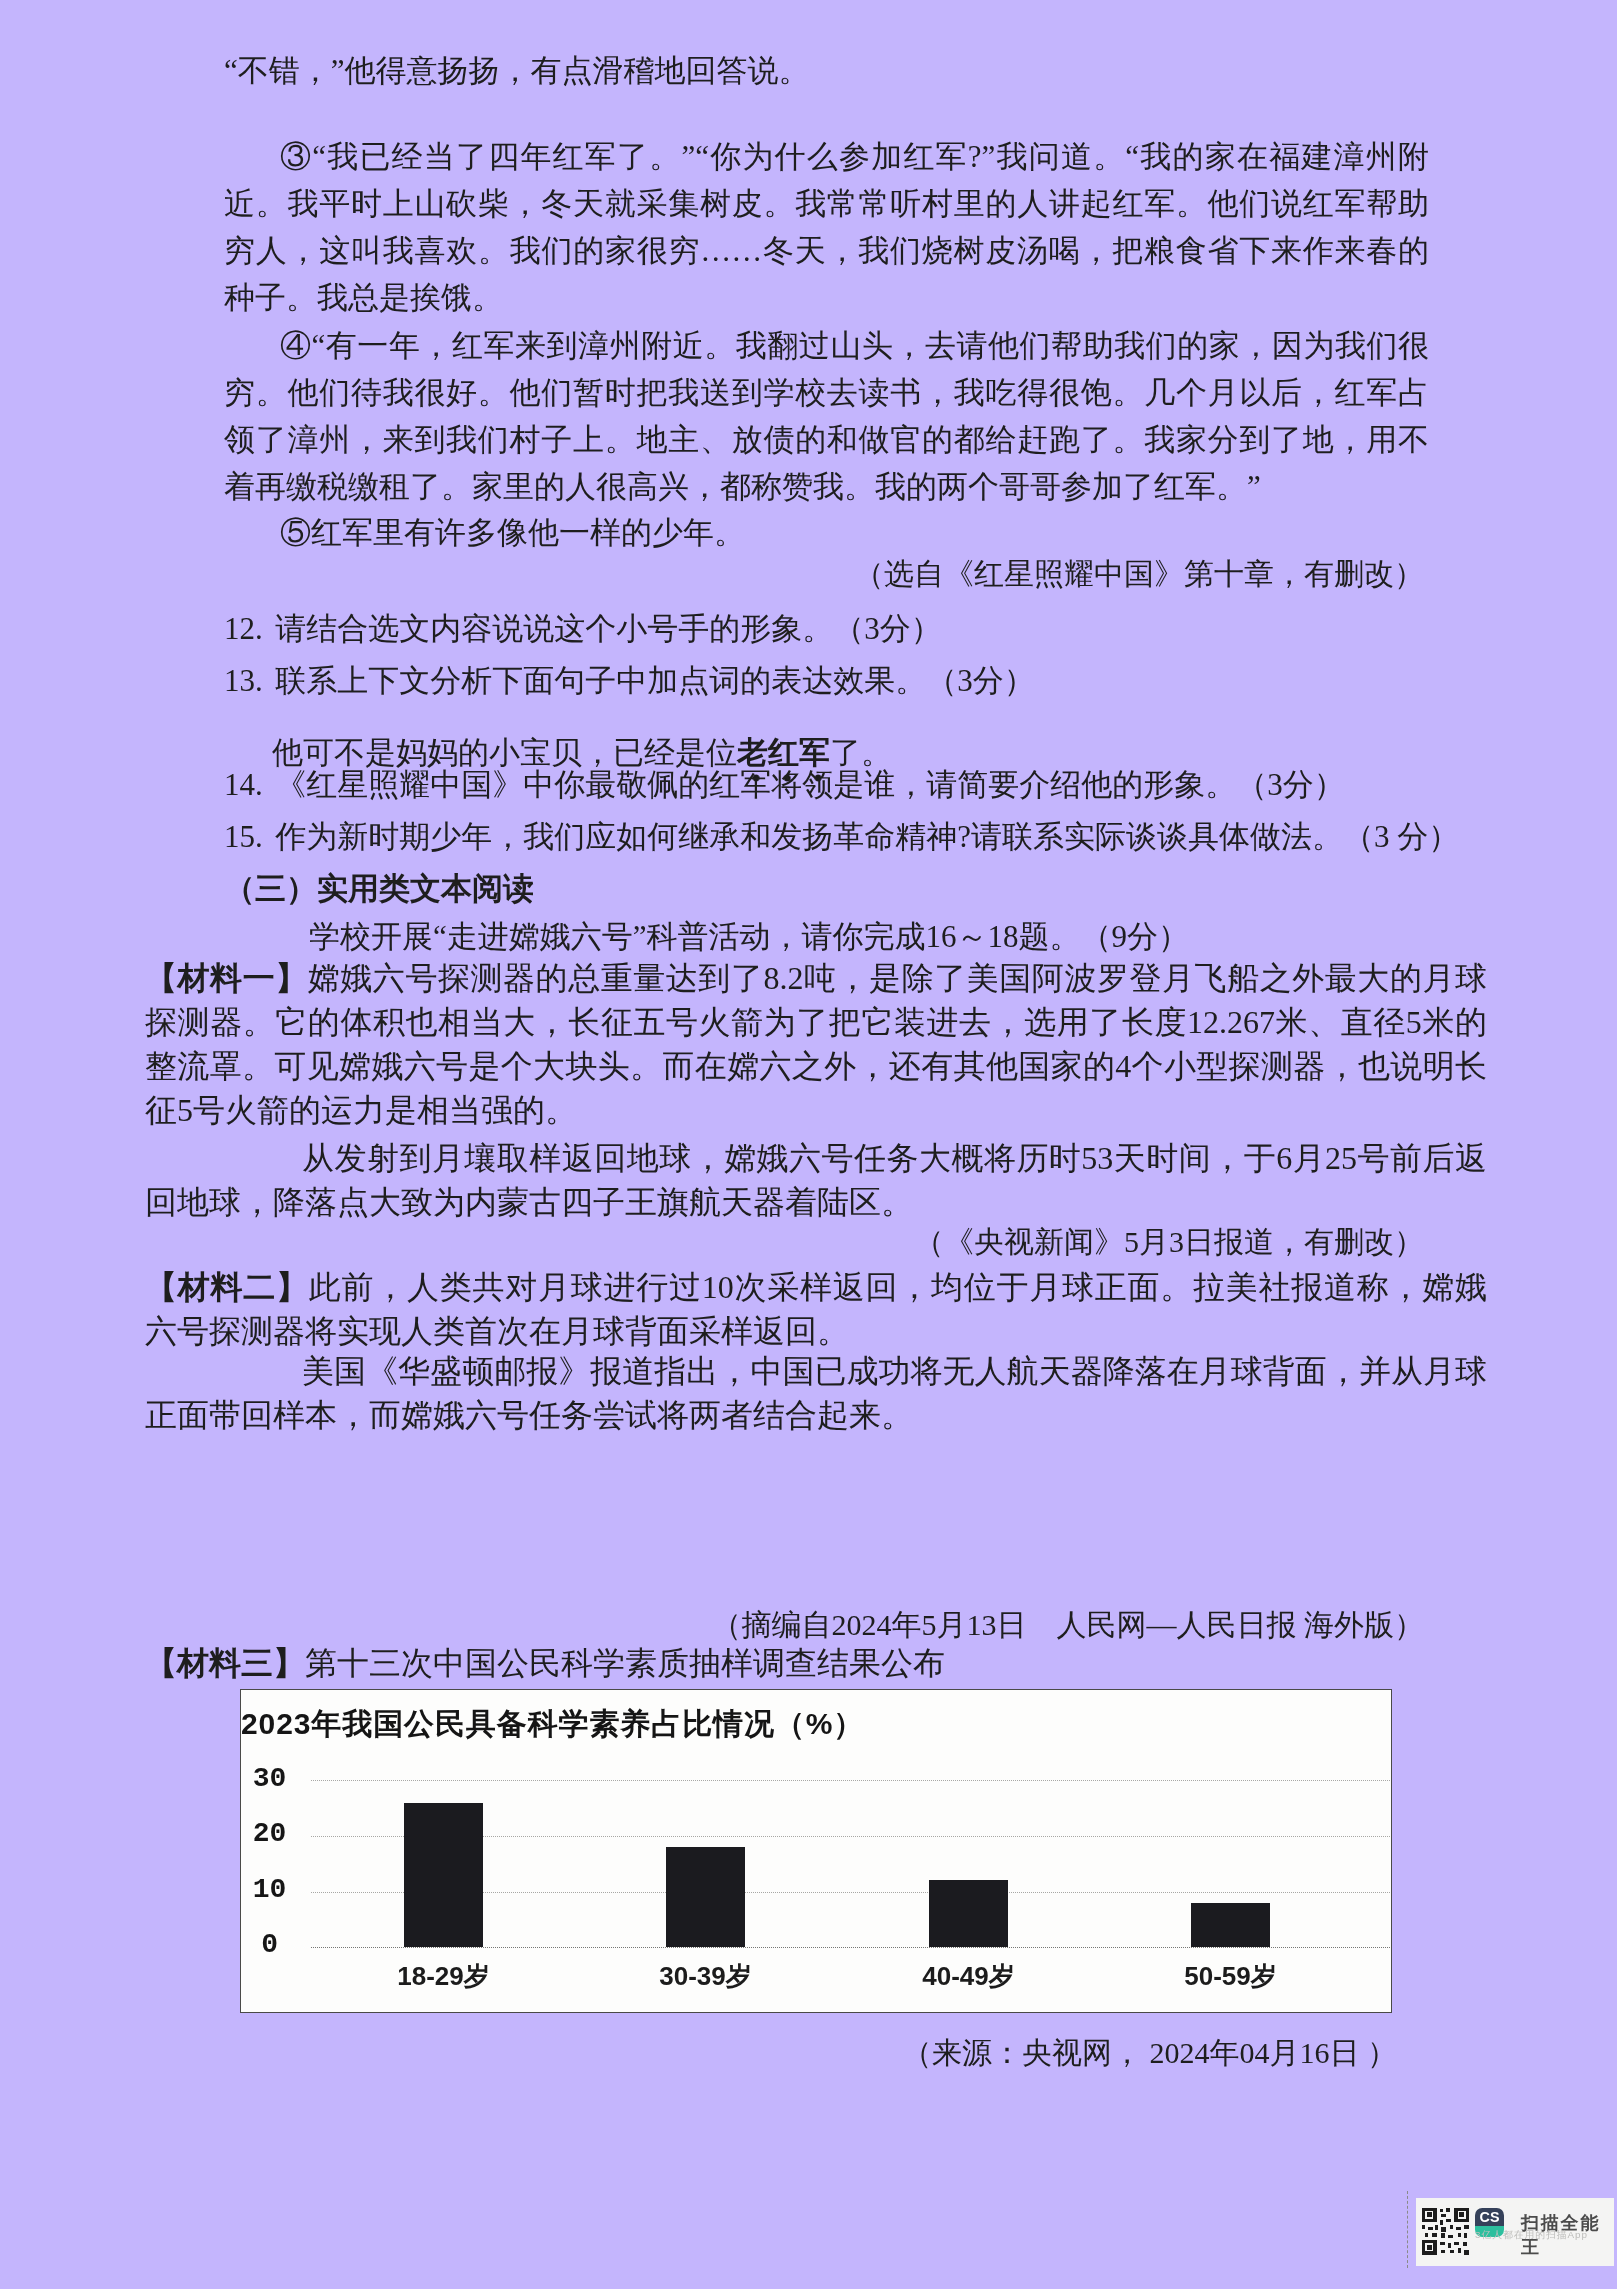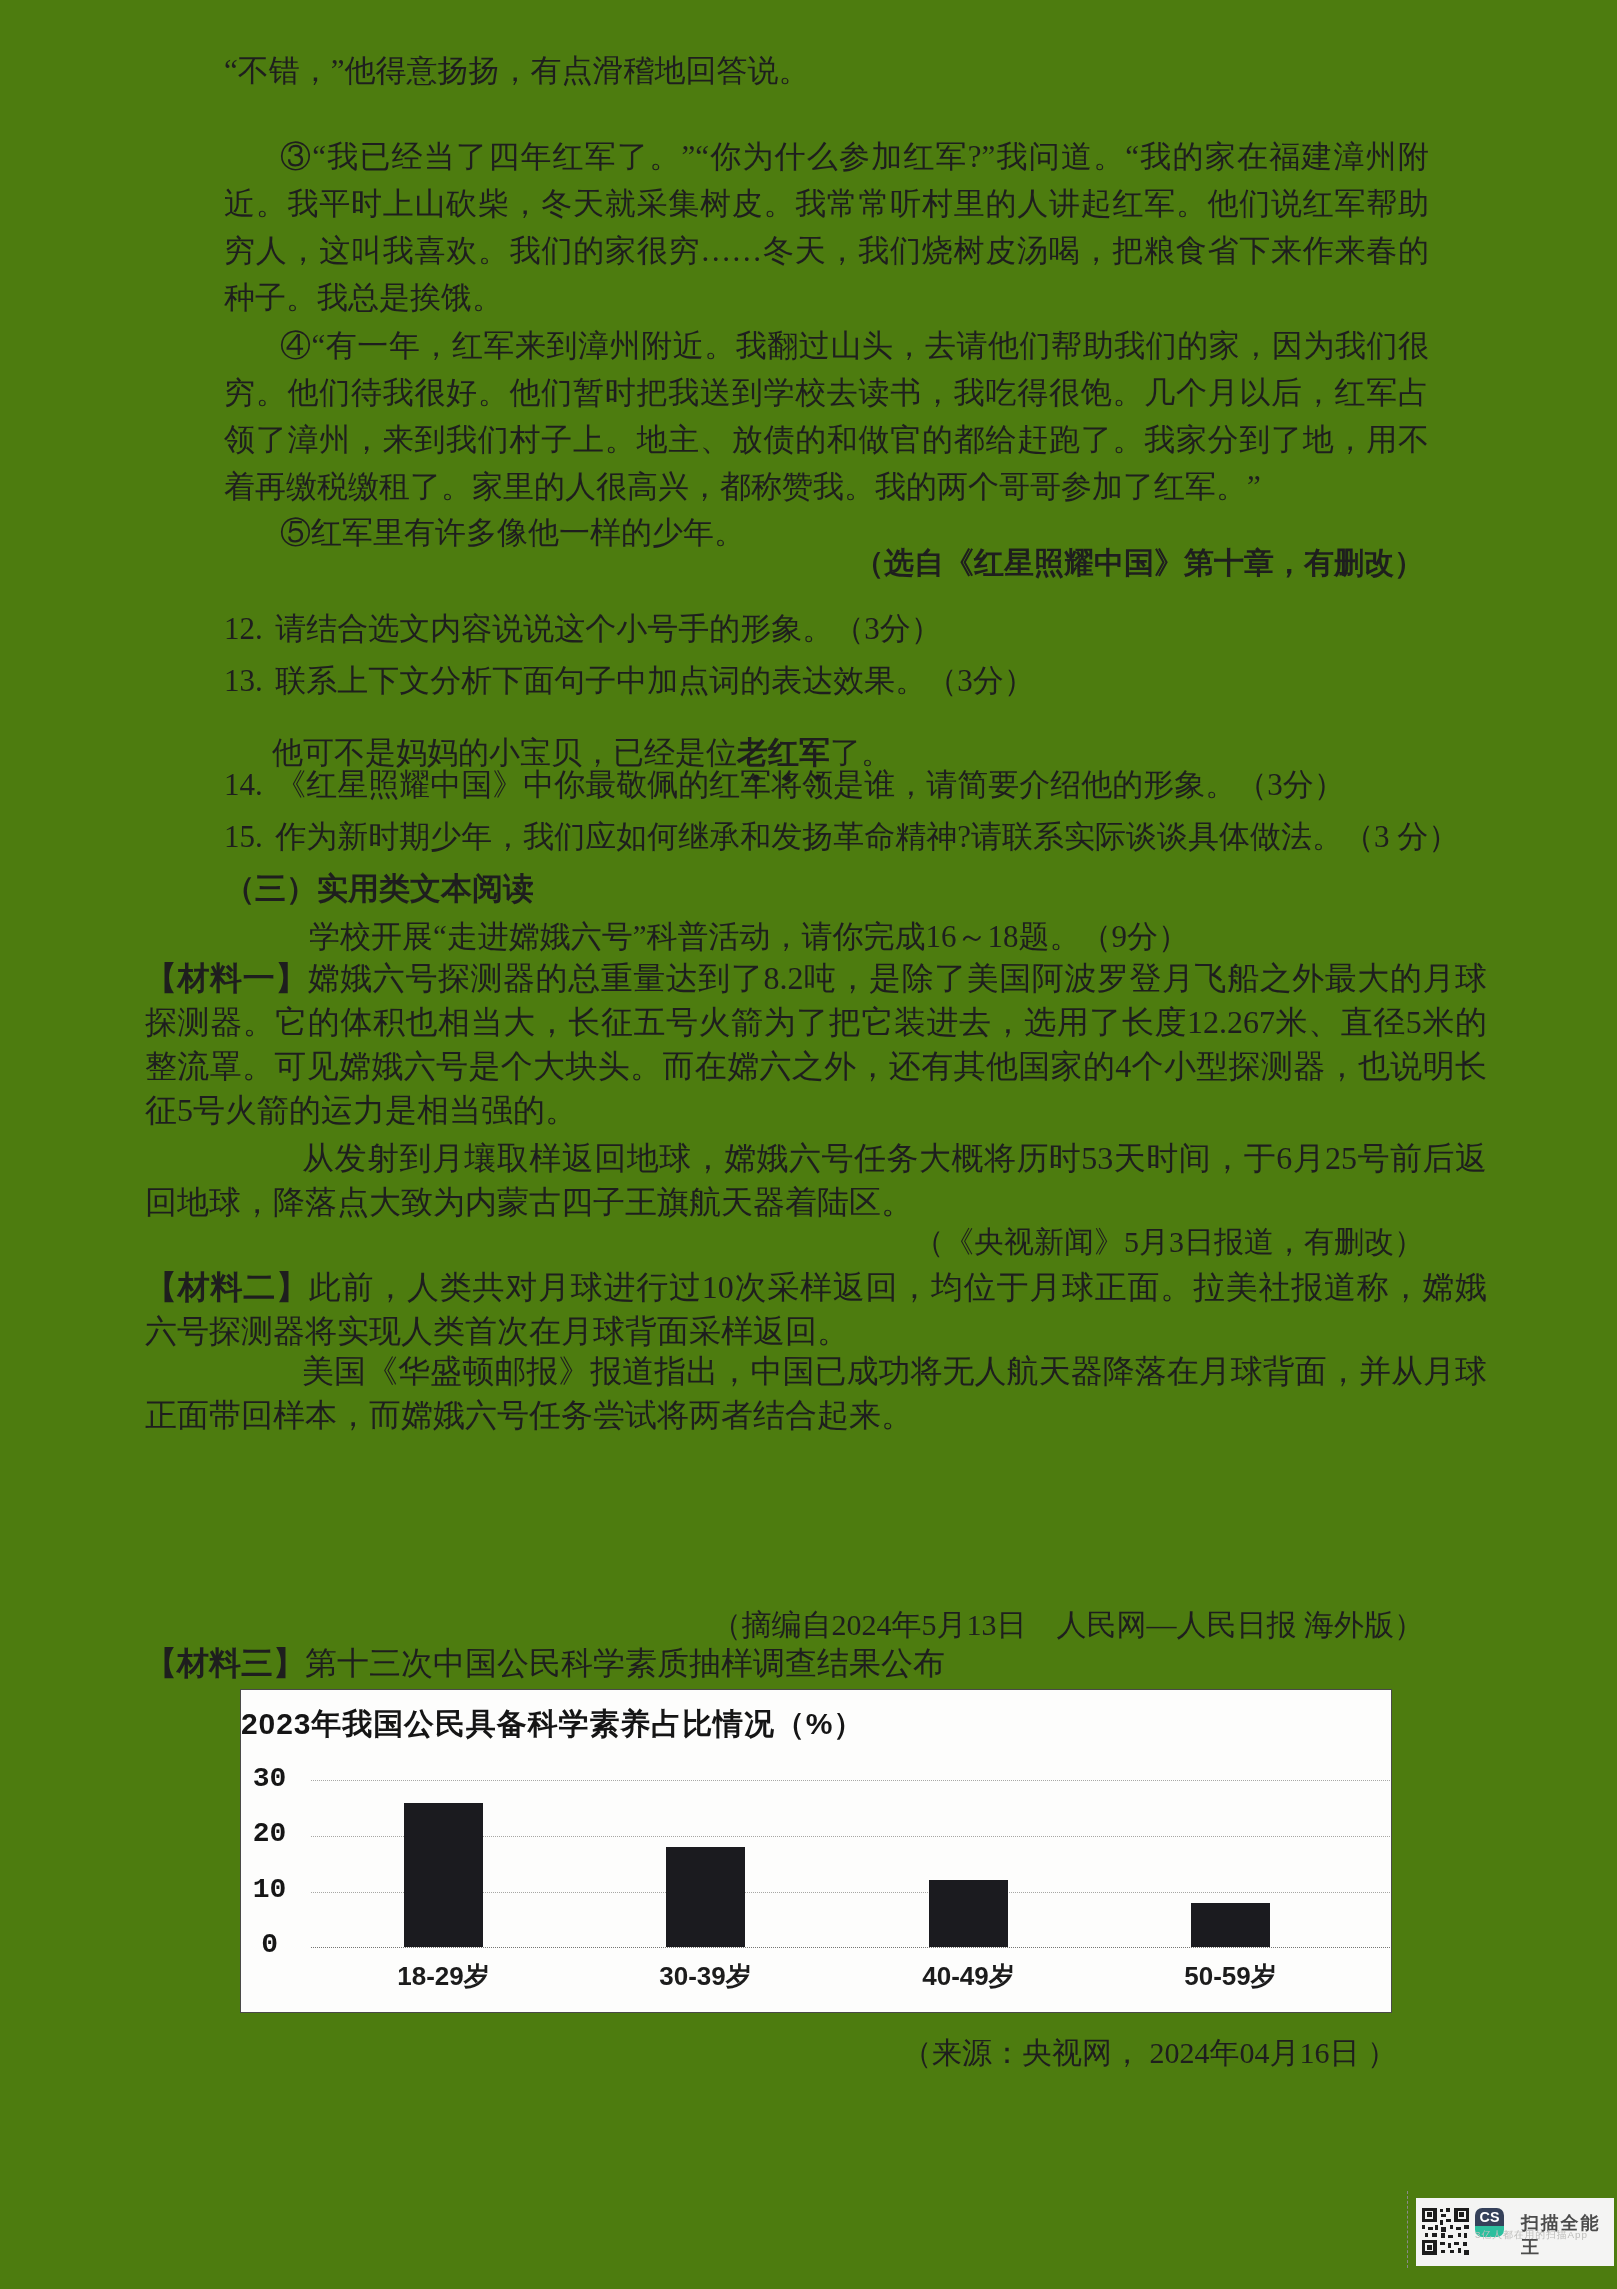--- a/index.html
+++ b/index.html
@@ -1,18 +1,18 @@
 <!DOCTYPE html>
 <html style="font-size:14.3px"><head>
 <meta charset="utf-8">
 <style>
   html,body{margin:0;padding:0;background:#e8e8e6;}
   .page{
     position:relative; width:1617px; height:2289px; margin:0 auto;
-    background:#4d7c0f; overflow:hidden; color:#1e1e1e;
+    background:#c4b5fd; overflow:hidden; color:#1e1e1e;
     font-family:"Liberation Serif","DejaVu Serif",serif;
   }
   .blk{position:absolute; line-height:47px; font-size:31px; letter-spacing:0px; text-align:justify;}
   .passage{left:224px; width:1205px;}
   .ind{text-indent:56px;}
   .q{left:224px; width:1308px; white-space:nowrap;}
   .q .num{margin-right:12.5px;}
   .quote{left:272px; width:1164px;}
   .emph{
     font-weight:bold; padding-bottom:12.5px;
@@ -67,21 +67,21 @@
 </style>
 </head>
 <body>
 
 <div class="page">
 
   <div class="blk passage" style="top:47px;">“不错，”他得意扬扬，有点滑稽地回答说。</div>
   <div class="blk passage ind" style="top:133px;">③“我已经当了四年红军了。”“你为什么参加红军?”我问道。“我的家在福建漳州附近。我平时上山砍柴，冬天就采集树皮。我常常听村里的人讲起红军。他们说红军帮助穷人，这叫我喜欢。我们的家很穷……冬天，我们烧树皮汤喝，把粮食省下来作来春的种子。我总是挨饿。</div>
   <div class="blk passage ind" style="top:322px;">④“有一年，红军来到漳州附近。我翻过山头，去请他们帮助我们的家，因为我们很穷。他们待我很好。他们暂时把我送到学校去读书，我吃得很饱。几个月以后，红军占领了漳州，来到我们村子上。地主、放债的和做官的都给赶跑了。我家分到了地，用不着再缴税缴租了。家里的人很高兴，都称赞我。我的两个哥哥参加了红军。”</div>
   <div class="blk passage ind" style="top:509px;">⑤红军里有许多像他一样的少年。</div>
-  <div class="blk src" style="top:539px;font-weight:bold;">（选自《红星照耀中国》第十章，有删改）</div>
+  <div class="blk src" style="top:550px;">（选自《红星照耀中国》第十章，有删改）</div>
 
   <div class="blk q" style="top:605px;">
     <span class="num">12.</span><span>请结合选文内容说说这个小号手的形象。</span><span>（3分）</span>
   </div>
   <div class="blk q" style="top:657px;">
     <span class="num">13.</span><span>联系上下文分析下面句子中加点词的表达效果。</span><span>（3分）</span>
   </div>
   <div class="blk quote" style="top:709px;margin-top:20px;">
     <span>他可不是妈妈的小宝贝，已经是位</span><span class="emph">老红军</span><span>了。</span>
   </div>

